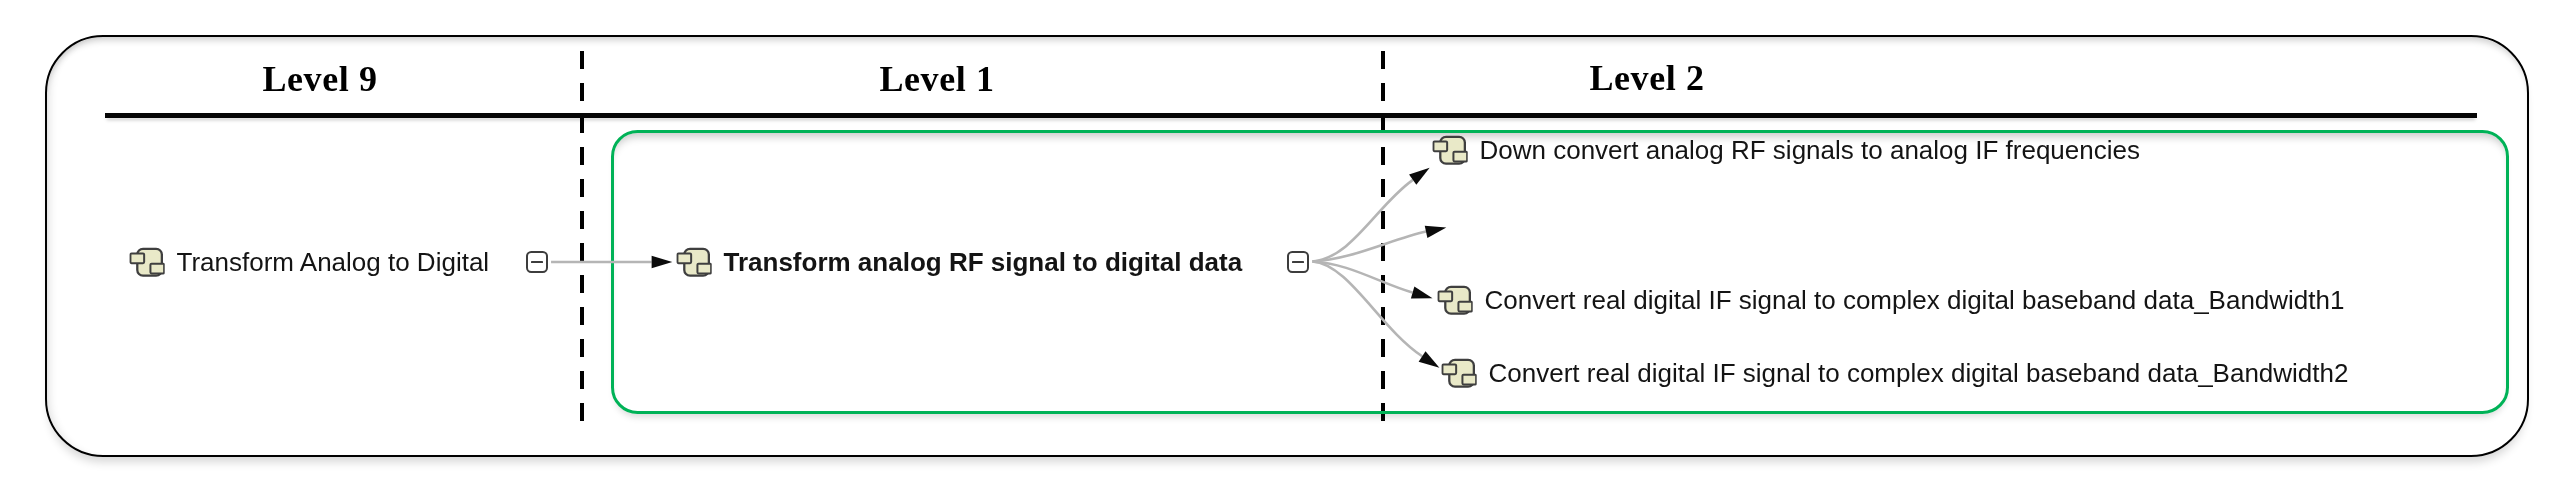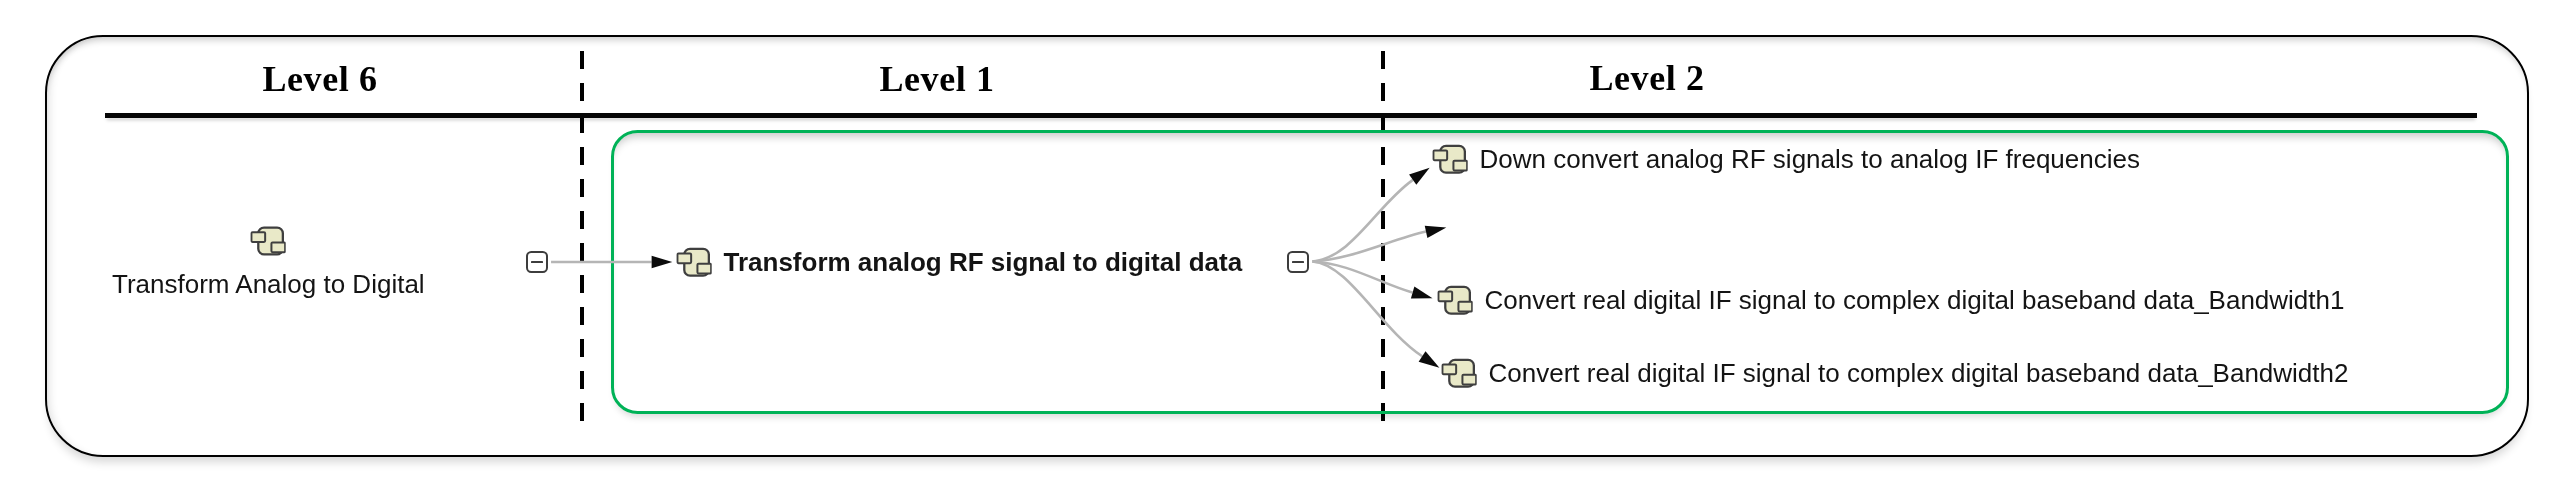--- a/index.html
+++ b/index.html
@@ -75,62 +75,62 @@
 </svg>
 
 <div class="canvas">
 
   <div class="frame"></div>
 
   <div class="vsep vsep1"></div>
   <div class="vsep vsep2"></div>
   <div class="hrule"></div>
 
-  <div class="hdr h0">Level 6</div>
+  <div class="hdr h0">Level 9</div>
   <div class="hdr h1">Level 1</div>
   <div class="hdr h2">Level 2</div>
 
   <div class="highlight"></div>
 
   <svg class="wires" viewBox="0 0 4479 851" width="2576" height="489">
 
     <path class="wire" d="M957 456 H1132"></path>
     <polygon class="head" points="1168,456 1132,467 1132,445"></polygon>
 
     <path class="wire" d="M2282 455 C2350 450 2395 356 2457 313"></path>
     <polygon class="head" points="0,0 -36,11 -36,-11" transform="translate(2486,292) rotate(-35)"></polygon>
     <path class="wire" d="M2282 455 C2350 452 2420 416 2480 403"></path>
     <polygon class="head" points="0,0 -36,11 -36,-11" transform="translate(2515,396) rotate(-12)"></polygon>
     <path class="wire" d="M2282 455 C2345 458 2400 493 2456 509"></path>
     <polygon class="head" points="0,0 -36,11 -36,-11" transform="translate(2491,519) rotate(16)"></polygon>
     <path class="wire" d="M2282 455 C2345 459 2400 572 2473 620"></path>
     <polygon class="head" points="0,0 -36,11 -36,-11" transform="translate(2503,640) rotate(33)"></polygon>
   </svg>
 
-  <div class="node" style="left:112px;top:262px;flex-direction:column;">
+  <div class="node" style="left:129px;top:262px;">
     <svg class="fn-icon" viewBox="0 0 62 56">
         <use href="#fnicon"></use>
       </svg>
     <span class="lbl">Transform Analog to Digital</span>
   </div>
   <div class="collapse" style="left:526px;top:251px;">
     <span class="minus"></span>
   </div>
 
   <div class="node" style="left:676px;top:262px;font-weight:bold;">
     <svg class="fn-icon" viewBox="0 0 62 56">
         <use href="#fnicon"></use>
       </svg>
     <span class="lbl">Transform analog RF signal to digital data</span>
   </div>
   <div class="collapse" style="left:1287px;top:251px;">
     <span class="minus"></span>
   </div>
 
-  <div class="node" style="left:1432px;top:159px;">
+  <div class="node" style="left:1432px;top:150px;">
     <svg class="fn-icon" viewBox="0 0 62 56">
         <use href="#fnicon"></use>
       </svg>
     <span class="lbl">Down convert analog RF signals to analog IF frequencies</span>
   </div>
   <div class="node" style="left:1437px;top:300px;">
     <svg class="fn-icon" viewBox="0 0 62 56">
         <use href="#fnicon"></use>
       </svg>
     <span class="lbl">Convert real digital IF signal to complex digital baseband data_Bandwidth1</span>

